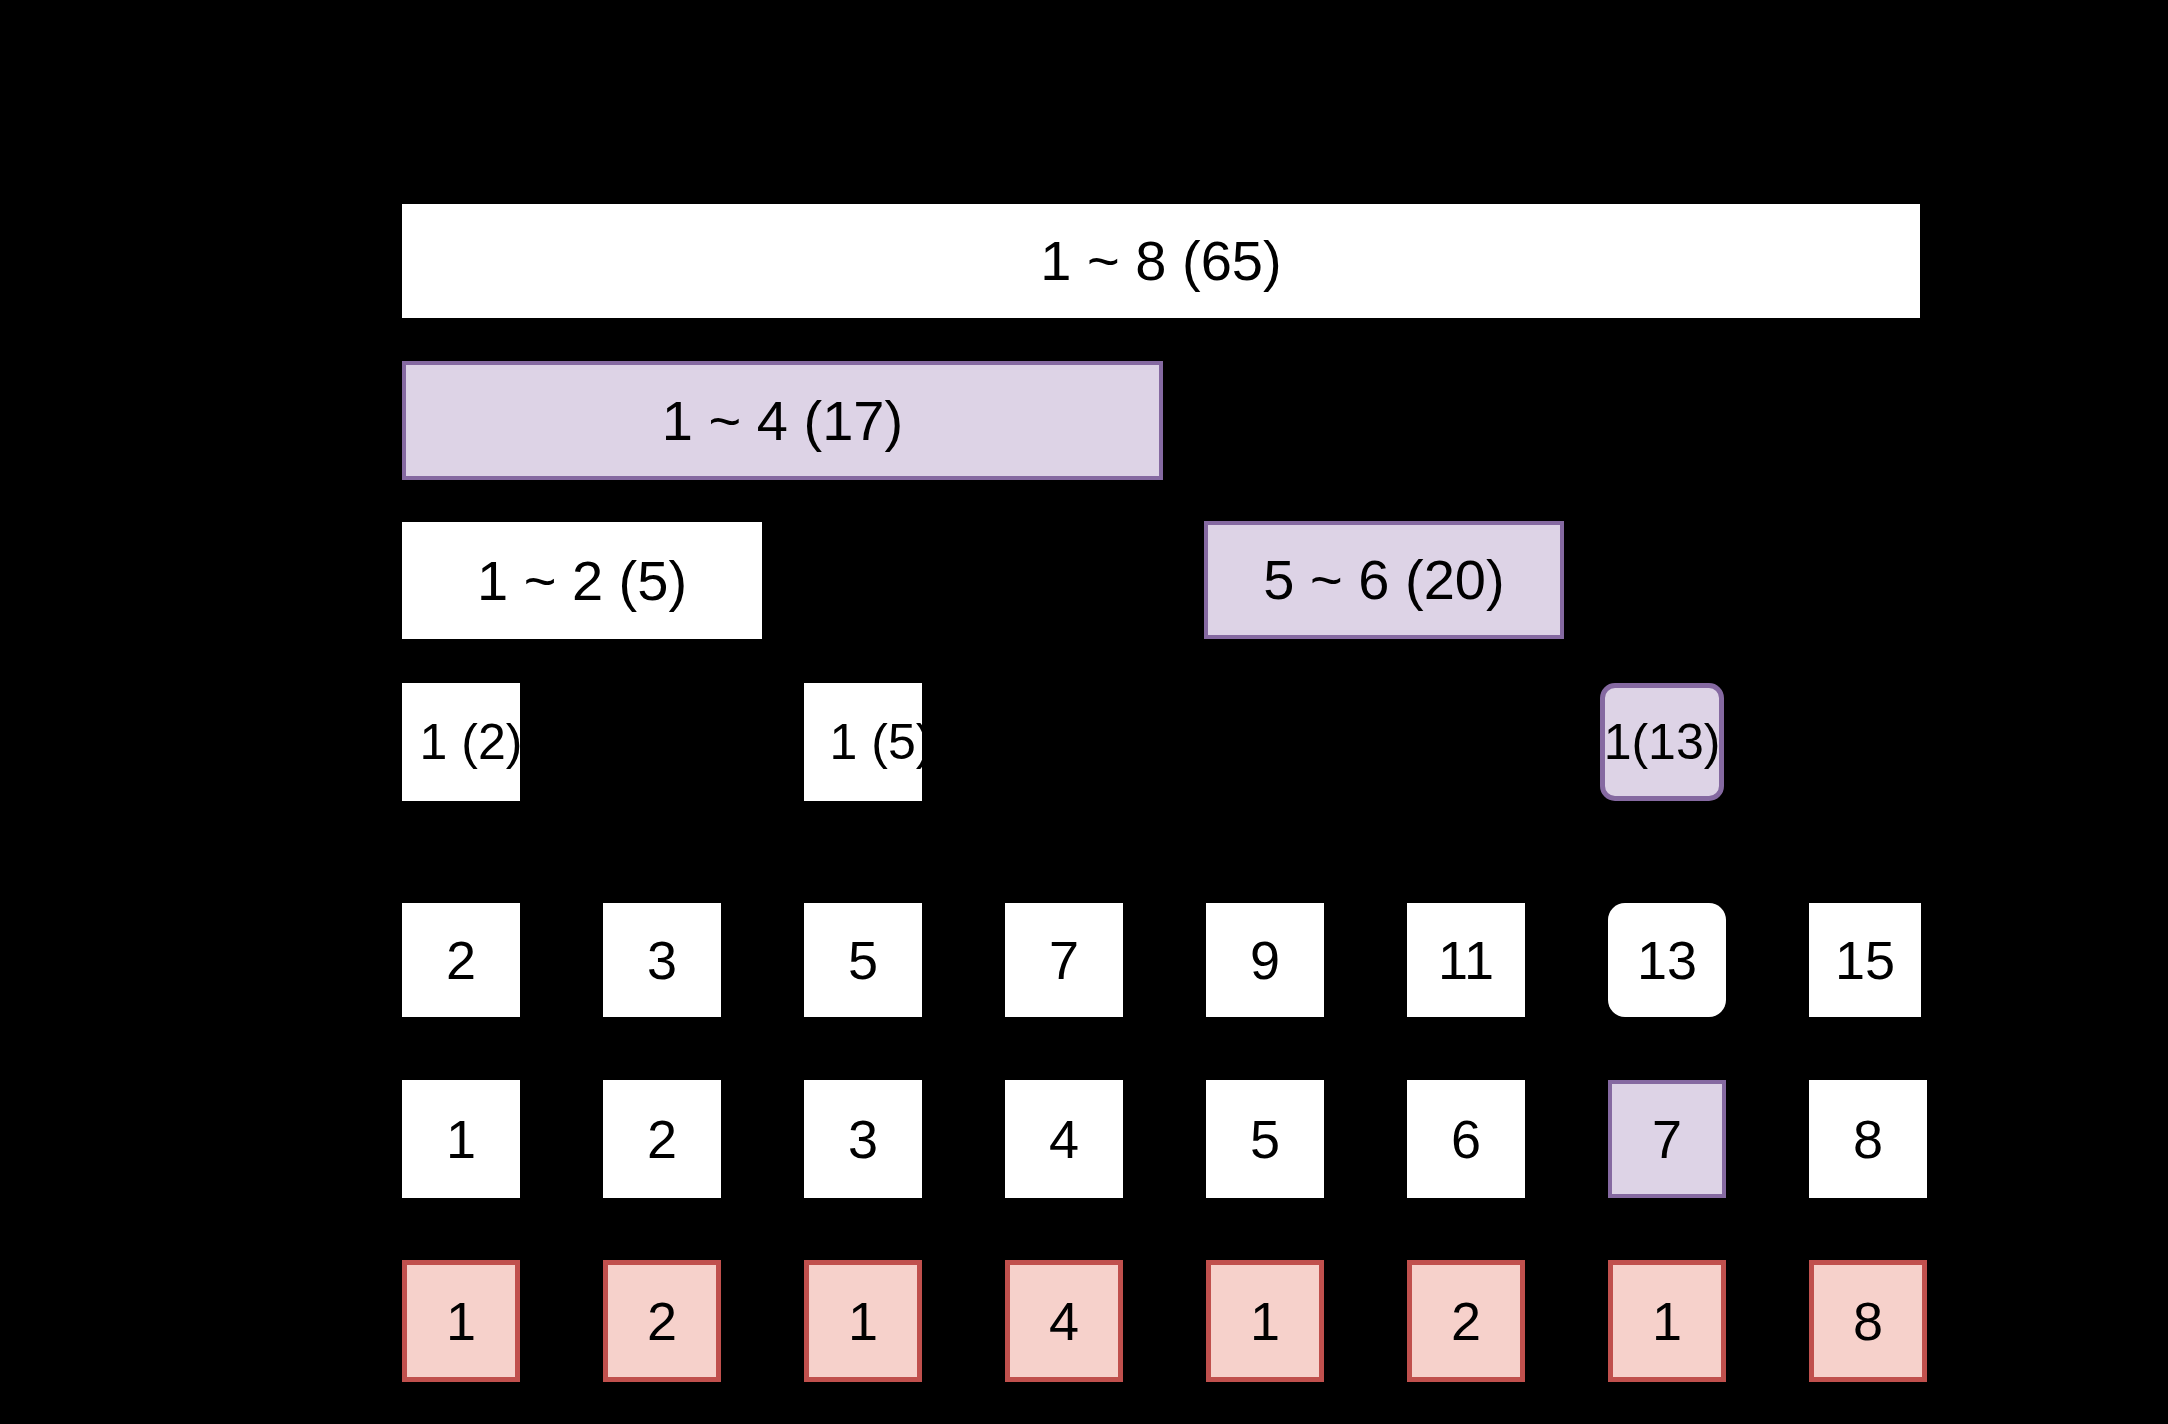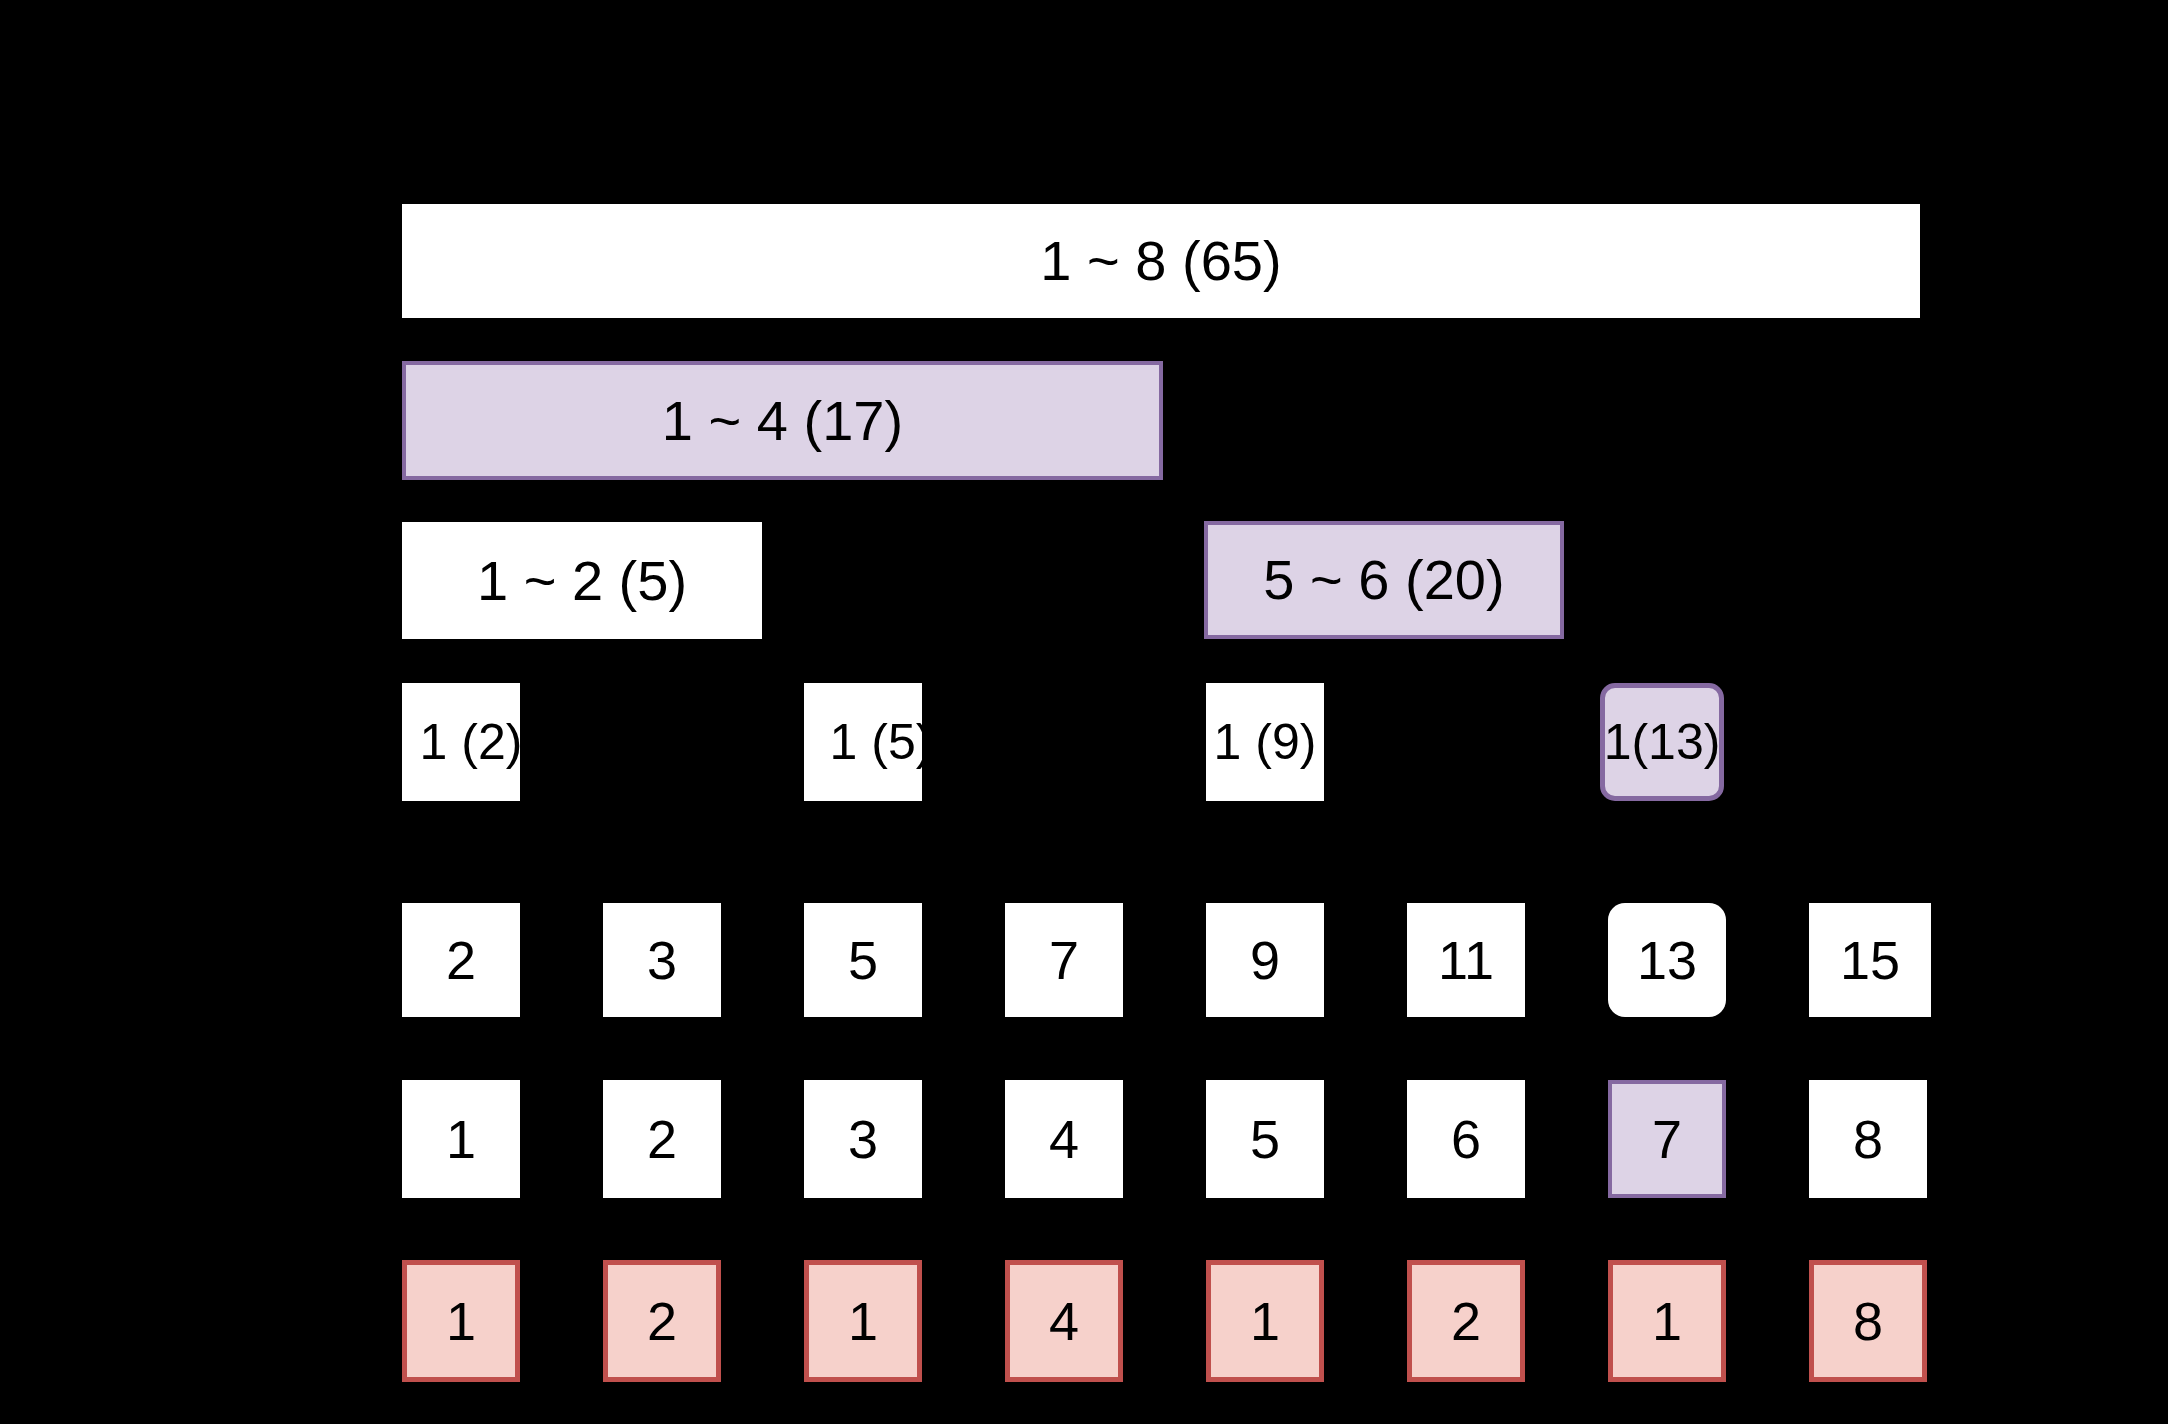--- a/index.html
+++ b/index.html
@@ -53,32 +53,31 @@
 
   <div class="box" style="left:402px; top:204px; width:1518px; height:114px;">1 ~ 8 (65)</div>
 
   <div class="box purple" style="left:402px; top:361px; width:761px; height:119px;">1 ~ 4 (17)</div>
 
   <div class="box" style="left:402px; top:522px; width:360px; height:117px;">1 ~ 2 (5)</div>
   <div class="box purple" style="left:1204px; top:521px; width:360px; height:118px;">5 ~ 6 (20)</div>
 
   <div class="box leaf-node" style="left:402px; top:683px; width:118px; height:118px;padding-left:20px;">1 (2)</div>
   <div class="box leaf-node" style="left:804px; top:683px; width:118px; height:118px;padding-left:36px;">1 (5)</div>
-  <div class="box leaf-node" style="left:1206px; top:683px; width:118px; height:118px;">1 (9)</div>
   <div class="box purple thick leaf-node" style="left:1600px; top:683px; width:124px; height:118px;border-radius:15px;">1(13)</div>
 
   <div>
     <div class="box cell" style="left:402px;  top:903px; width:118px; height:114px;">2</div>
     <div class="box cell" style="left:603px;  top:903px; width:118px; height:114px;">3</div>
     <div class="box cell" style="left:804px;  top:903px; width:118px; height:114px;">5</div>
     <div class="box cell" style="left:1005px; top:903px; width:118px; height:114px;">7</div>
     <div class="box cell" style="left:1206px; top:903px; width:118px; height:114px;">9</div>
     <div class="box cell" style="left:1407px; top:903px; width:118px; height:114px;">11</div>
     <div class="box cell" style="left:1608px; top:903px; width:118px; height:114px;border-radius:17px;">13</div>
-    <div class="box cell" style="left:1809px; top:903px; width:122px; height:114px;">15</div>
+    <div class="box cell" style="left:1809px; top:903px; width:112px; height:114px;">15</div>
   </div>
 
   <div>
     <div class="box cell" style="left:402px;  top:1080px; width:118px; height:118px;">1</div>
     <div class="box cell" style="left:603px;  top:1080px; width:118px; height:118px;">2</div>
     <div class="box cell" style="left:804px;  top:1080px; width:118px; height:118px;">3</div>
     <div class="box cell" style="left:1005px; top:1080px; width:118px; height:118px;">4</div>
     <div class="box cell" style="left:1206px; top:1080px; width:118px; height:118px;">5</div>
     <div class="box cell" style="left:1407px; top:1080px; width:118px; height:118px;">6</div>
     <div class="box purple cell" style="left:1608px; top:1080px; width:118px; height:118px;">7</div>

